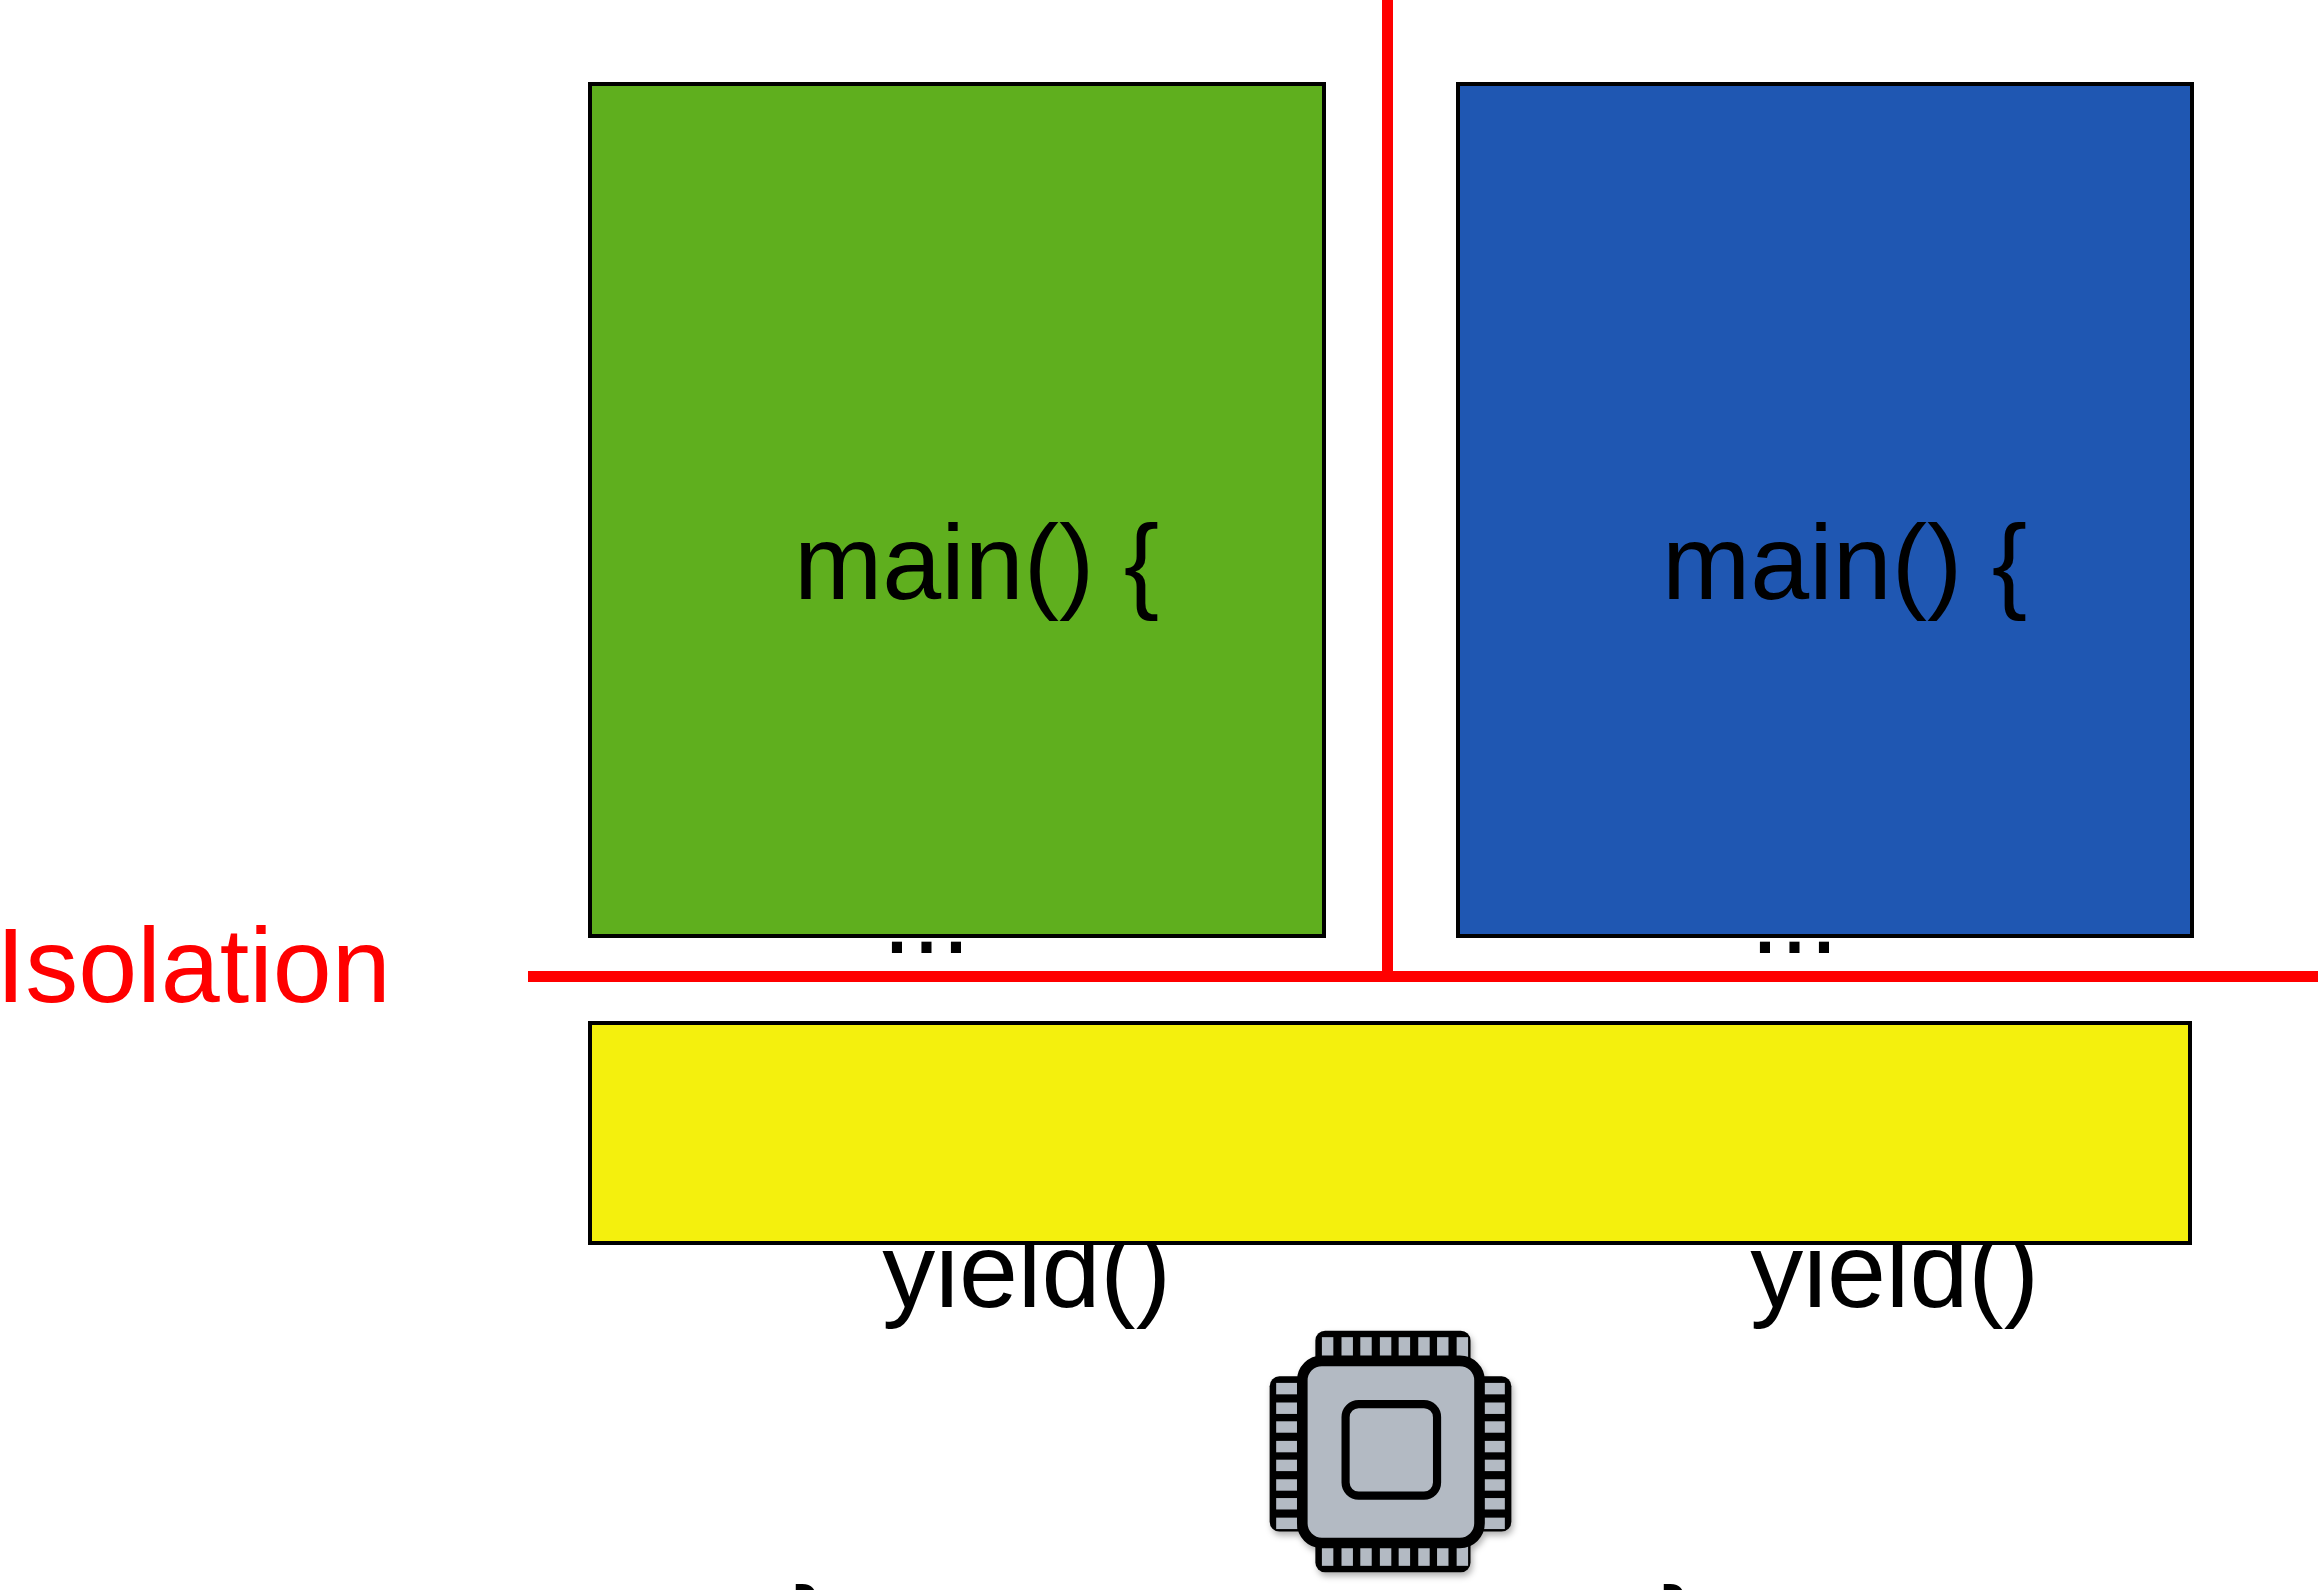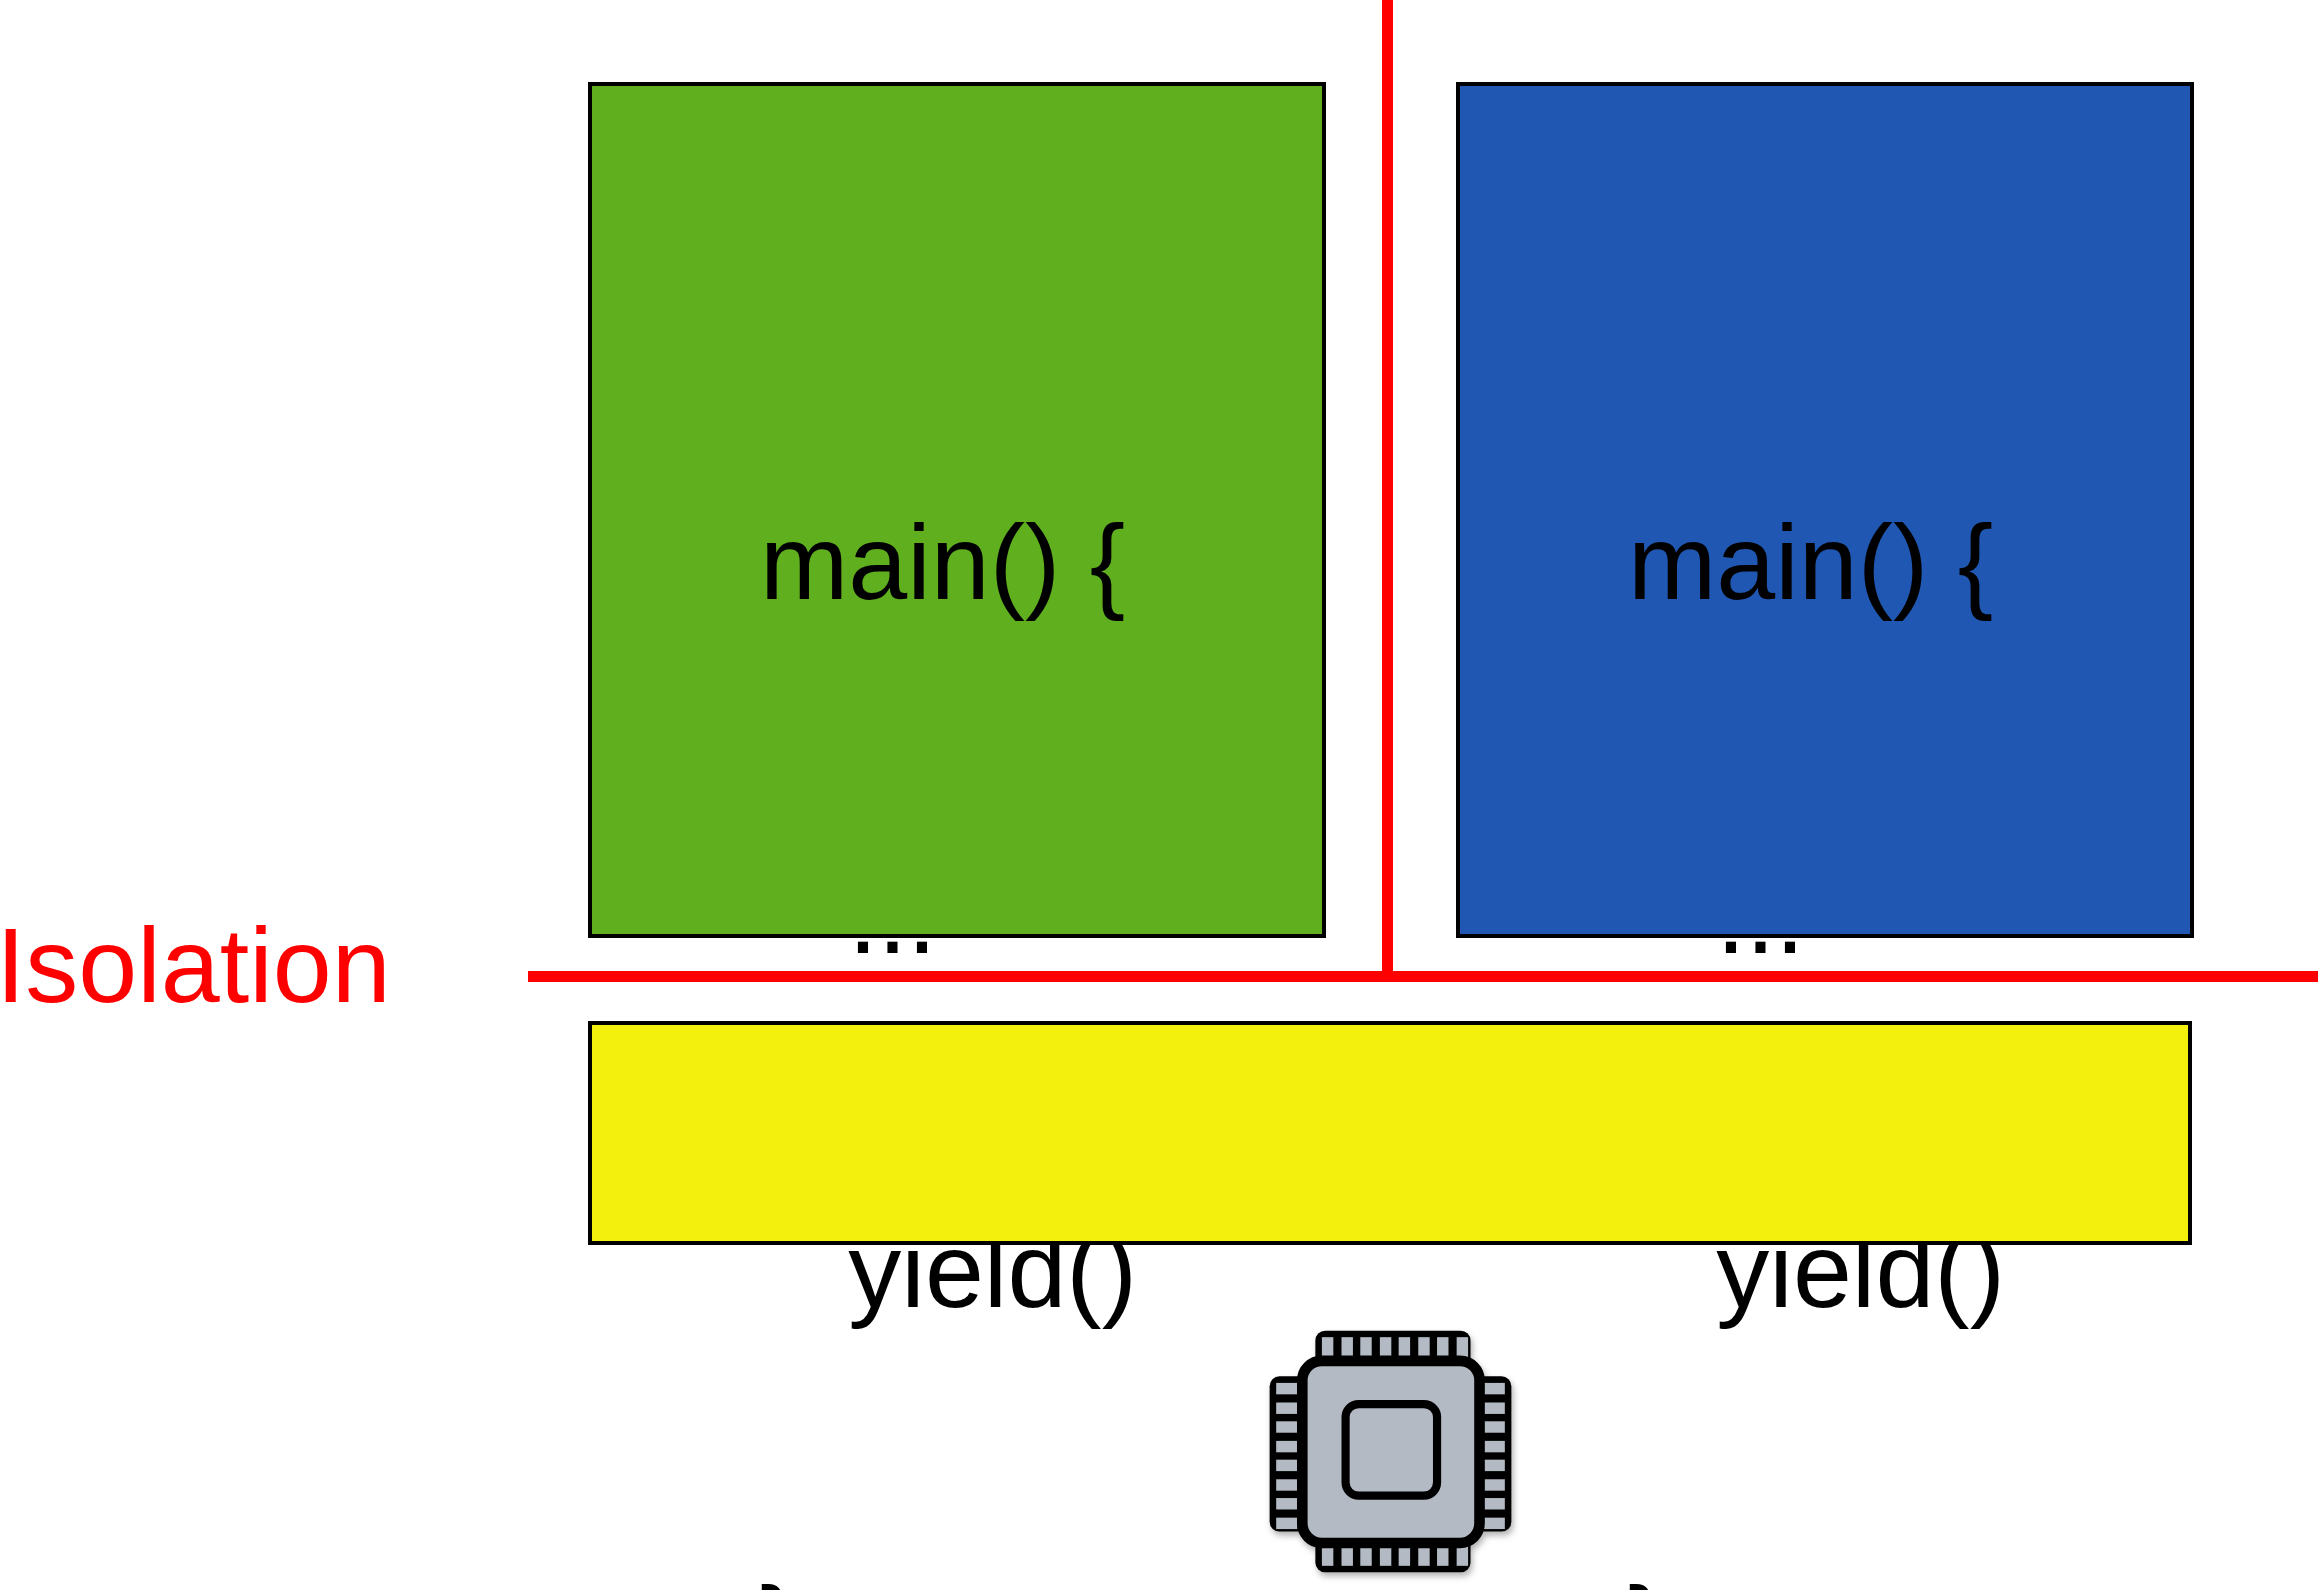--- a/index.html
+++ b/index.html
@@ -21,21 +21,21 @@
   }
   .proc-box.green { left: 588px;  background: var(--process_green, #5faf1e); }
   .proc-box.blue  { left: 1456px; background: var(--process_blue, #1f57b2); }
   .code-block {
     margin: 181px 0 0 168px;
     font-size: 106px;
     line-height: 118px;
     color: var(--text, #000);
     white-space: pre;
   }
-  .code-line { white-space: pre; }
+  .code-line { white-space: pre; margin-left: 34px; }
   .vline {
     position: absolute;
     left: 1382px; top: 0;
     width: 10.6px; height: 976px;
     background: var(--line_red, #ff0000);
   }
   .hline {
     position: absolute;
     left: 528px; top: 971px;
     width: 1790px; height: 10.6px;

